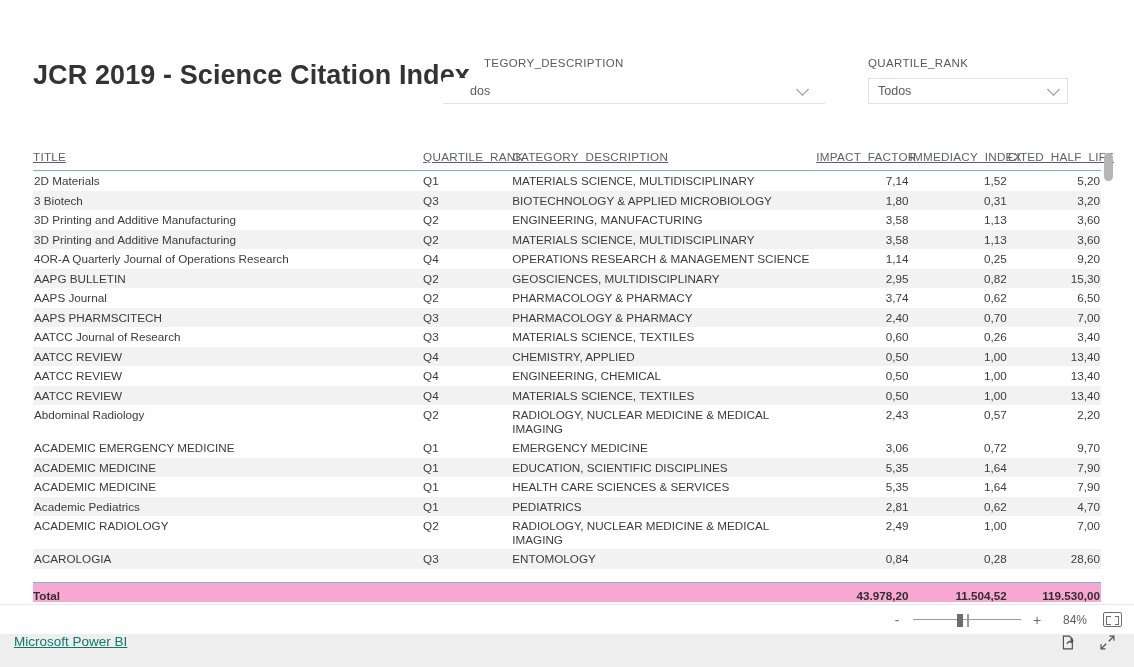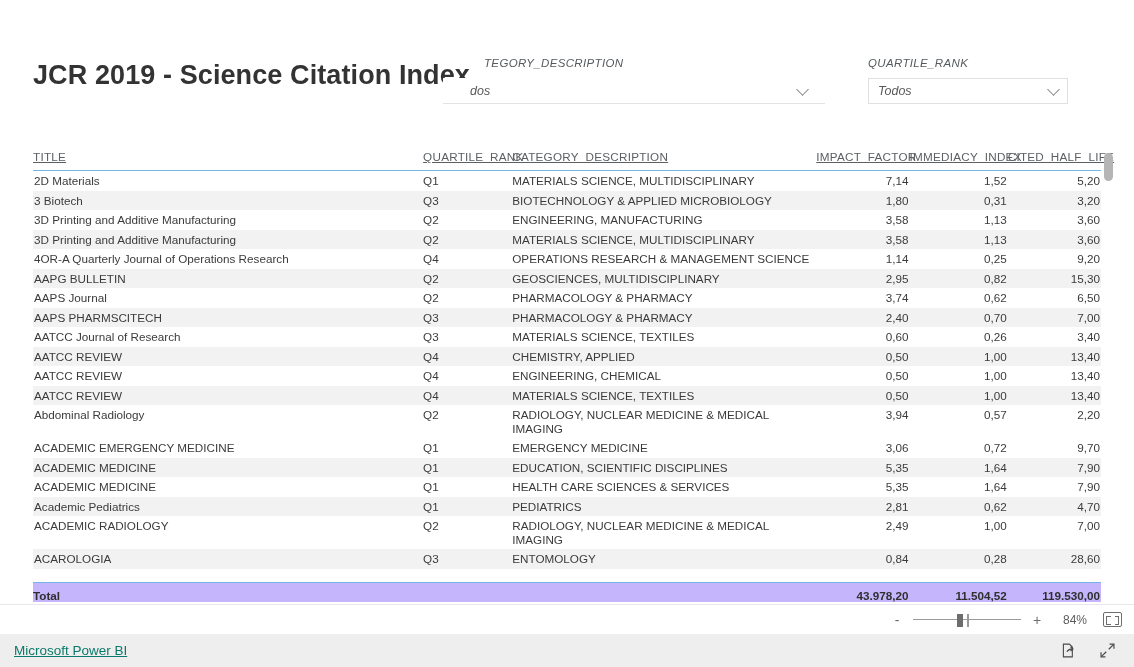--- a/index.html
+++ b/index.html
@@ -27,21 +27,21 @@
     position: absolute;
     left: 33px; top: 60px;
     font-size: 27px;
     font-weight: 700;
     color: #333333;
     letter-spacing: 0.1px;
     white-space: nowrap;
   }
 
   
-  .slicer { position: absolute; font-style: italic; }
+  .slicer { position: absolute; }
   .slicer-label {
     font-size: 11.5px;
     color: #555a5e;
     letter-spacing: 0.35px;
     white-space: nowrap;
     margin-bottom: 9px;
   }
   .slicer-box {
     position: relative;
     height: 26px;
@@ -134,21 +134,21 @@
   #table-body-wrap .tbl td.title { padding-left: 1px; padding-right: 10px; }
   #table-body-wrap .tbl tr.alt td { background: #f2f2f2; }
 
   
   #total-row-wrap {
     position: absolute;
     left: 0; bottom: 0;
     width: 100%;
     border-top: 1.5px solid #72b6e3;
     padding-top: 4px;
-    background: #c4b5fd;
+    background: #f9a8d4;
   }
   #total-row-wrap .tbl td {
     font-weight: bold;
     color: #2f2f2f;
     font-size: 11.7px;
     padding-top: 2px;
   }
   #total-row-wrap .tbl td.num { text-align: right; padding-right: 1px; }
 
   
@@ -227,21 +227,21 @@
   #fit-page-button::before { left: 2px; border-right: none; }
   #fit-page-button::after  { right: 2px; border-left: none; }
 
   
   #footer-bar {
     position: absolute;
     left: 0; top: 634px;
     width: 1134px; height: 33px;
     background: #eeeeee;
     display: flex;
-    align-items: center;
+    align-items: flex-start;
   }
   #powerbi-link {
     margin-left: 14px;
     font-size: 13.5px;
     color: #0c7a6b;
     text-decoration: underline;
     cursor: pointer;
     white-space: nowrap;
   }
   #footer-actions {
@@ -387,21 +387,21 @@
               <td class="col-quart">Q4</td>
               <td class="col-cat">MATERIALS SCIENCE, TEXTILES</td>
               <td class="col-if num">0,50</td>
               <td class="col-ii num">1,00</td>
               <td class="col-chl num">13,40</td>
             </tr>
             <tr>
               <td class="col-title title">Abdominal Radiology</td>
               <td class="col-quart">Q2</td>
               <td class="col-cat">RADIOLOGY, NUCLEAR MEDICINE &amp; MEDICAL IMAGING</td>
-              <td class="col-if num">3,94</td>
+              <td class="col-if num">2,43</td>
               <td class="col-ii num">0,57</td>
               <td class="col-chl num">2,20</td>
             </tr>
             <tr>
               <td class="col-title title">ACADEMIC EMERGENCY MEDICINE</td>
               <td class="col-quart">Q1</td>
               <td class="col-cat">EMERGENCY MEDICINE</td>
               <td class="col-if num">3,06</td>
               <td class="col-ii num">0,72</td>
               <td class="col-chl num">9,70</td>

